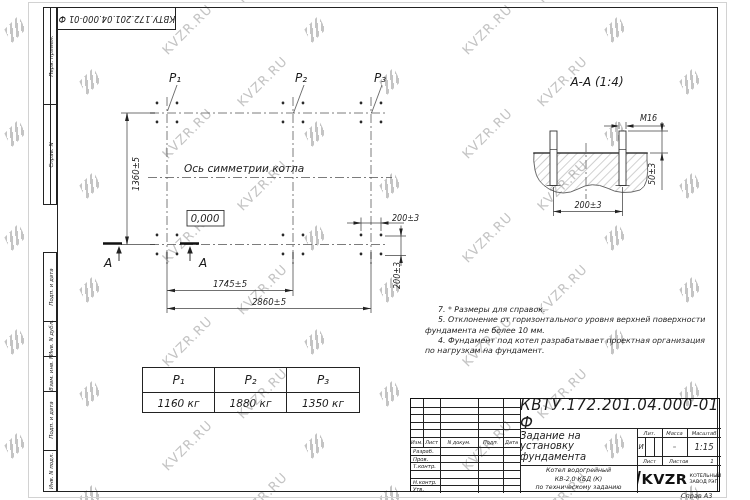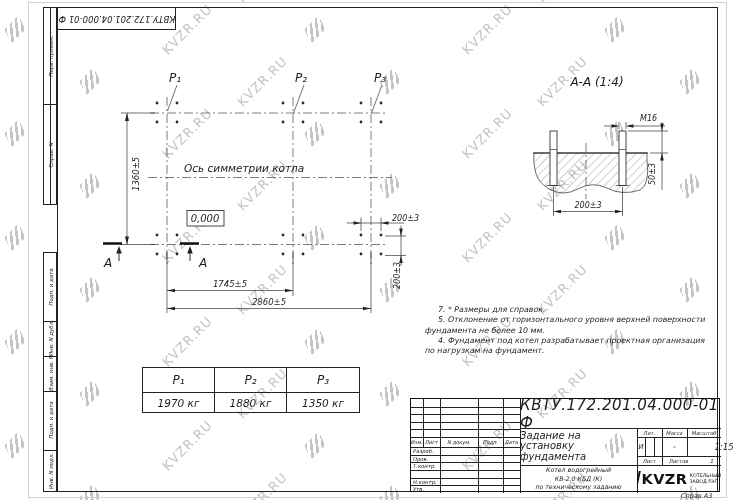--- a/index.html
+++ b/index.html
@@ -241,21 +241,21 @@
   <div class="notes">
     <p>7. * Размеры для справок.</p>
     <p>5. Отклонение от горизонтального уровня верхней поверхности фундамента не более 10 мм.</p>
     <p>4. Фундамент под котел разрабатывает проектная организация по нагрузкам на фундамент.</p>
   </div>
 
   <div class="ltable">
     <div class="hd">P₁</div>
     <div class="hd">P₂</div>
     <div class="hd">P₃</div>
-    <div class="vl">1970 кг</div>
+    <div class="vl">1160 кг</div>
     <div class="vl">1880 кг</div>
     <div class="vl">1350 кг</div>
   </div>
 
   <div class="tblock">
 
     <div class="tl" style="left:12px;top:0;width:1px;height:48px;"></div>
     <div class="tl" style="left:29px;top:0;width:1px;height:94px;"></div>
     <div class="tl" style="left:67px;top:0;width:1px;height:94px;"></div>
     <div class="tl" style="left:92px;top:0;width:1px;height:94px;"></div>
@@ -303,21 +303,21 @@
       <span>Котел водогрейный</span>
       <span>КВ-2,0 КБД (К)</span>
       <span>по техническому заданию</span>
     </div>
 
     <div class="tcell" style="left:226px;top:29px;width:25px;height:9px;font-size:5.2px;">Лит.</div>
     <div class="tcell" style="left:251px;top:29px;width:25px;height:9px;font-size:5.2px;">Масса</div>
     <div class="tcell" style="left:276px;top:29px;width:34px;height:9px;font-size:5.2px;">Масштаб</div>
     <div class="tcell" style="left:226px;top:38px;width:8px;height:19px;font-size:7px;">И</div>
     <div class="tcell" style="left:251px;top:38px;width:25px;height:19px;font-size:7px;">–</div>
-    <div class="tcell" style="left:276px;top:38px;width:34px;height:19px;font-size:8.5px;margin-left:20px;">1:15</div>
+    <div class="tcell" style="left:276px;top:38px;width:34px;height:19px;font-size:8.5px;">1:15</div>
     <div class="tcell" style="left:226px;top:57px;width:25px;height:9px;font-size:5.2px;">Лист</div>
     <div class="tcell left" style="left:258px;top:57px;width:30px;height:9px;font-size:5.2px;">Листов</div>
     <div class="tcell" style="left:295px;top:57px;width:12px;height:9px;font-size:5.5px;">1</div>
 
     <div class="tcell" style="left:226px;top:66px;width:84px;height:28px;gap:2px;">
       <div class="logo-mark"></div>
       <span class="logo-kvzr">KVZR</span>
       <div class="logo-co">
         <div>КОТЕЛЬНЫЙ</div>
         <div>ЗАВОД РЭП</div>

